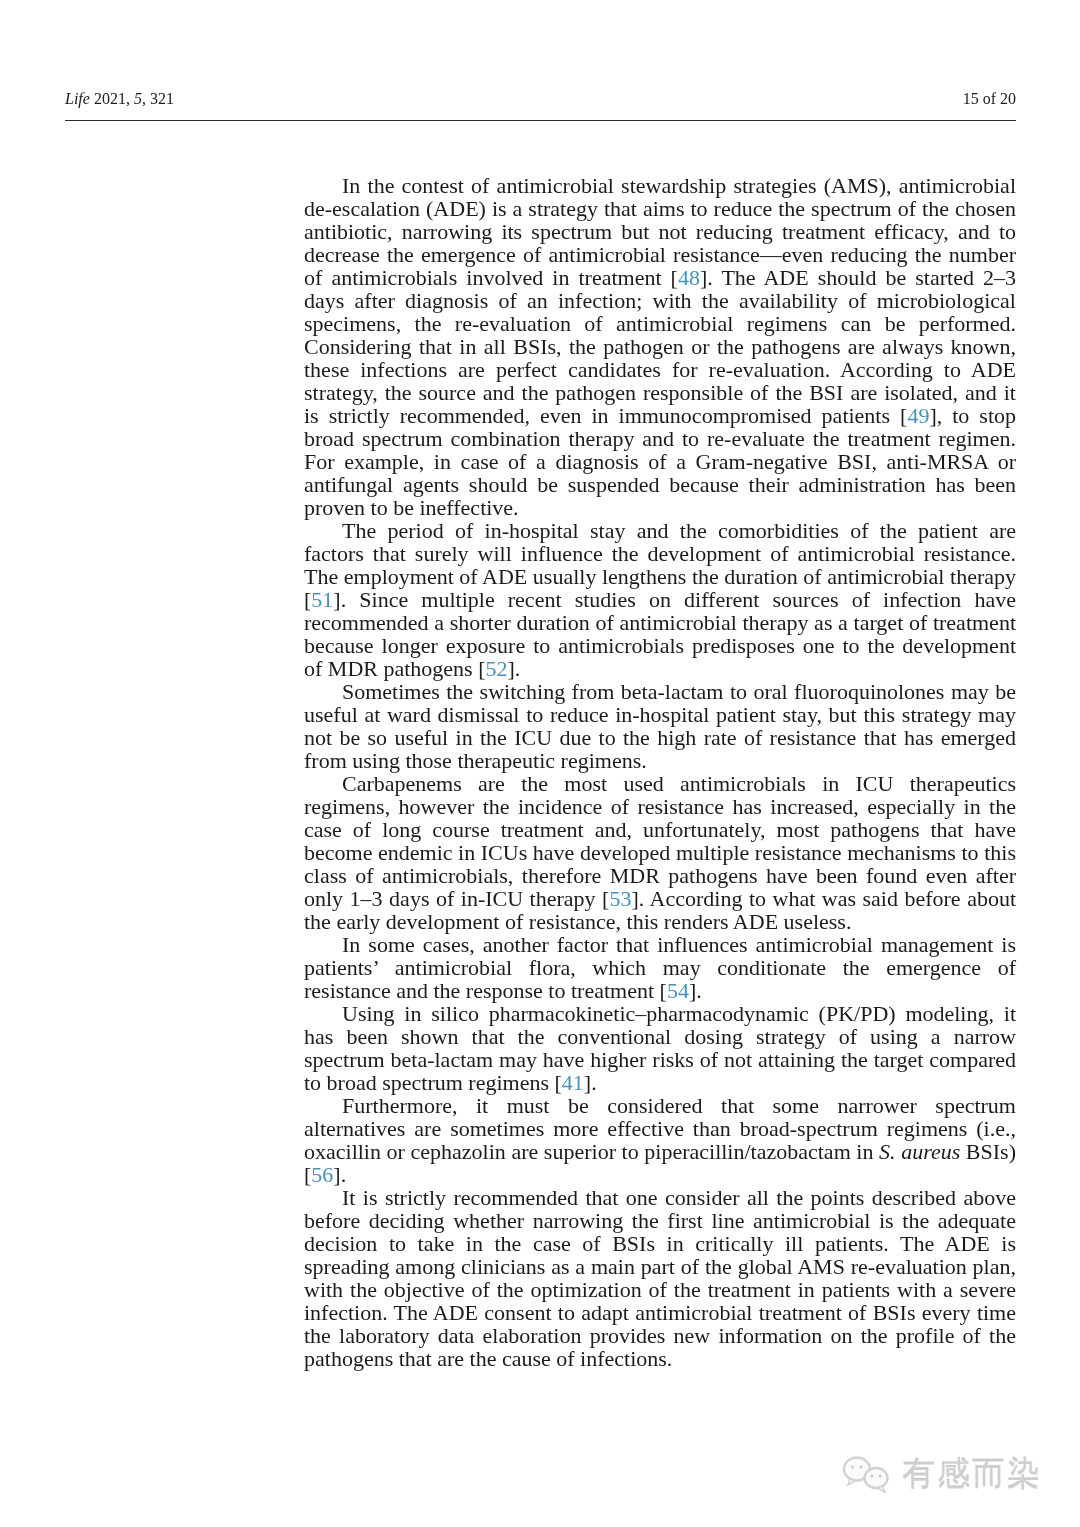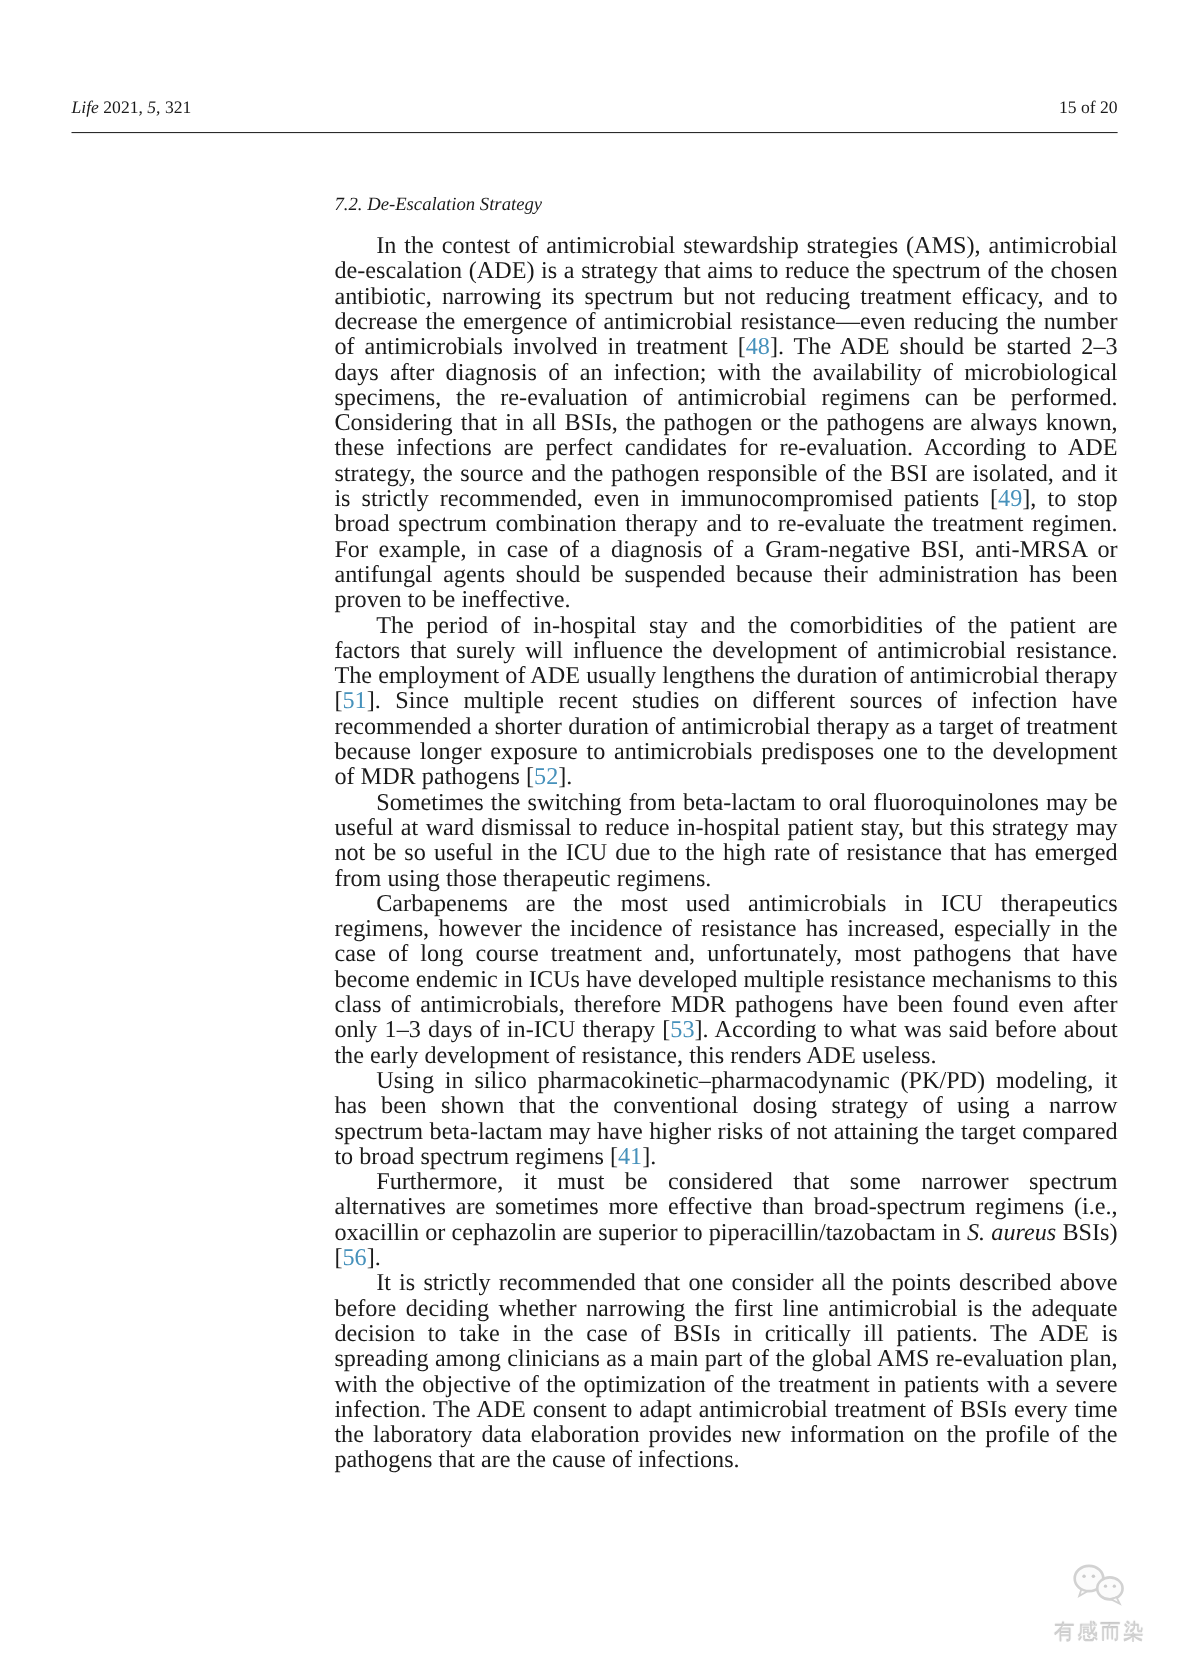--- a/index.html
+++ b/index.html
@@ -53,48 +53,47 @@
   .seg-italic{ font-style:italic;font-family:Liberation Serif, serif; }
   .seg-bold{ font-weight:normal; }
   .watermark{
     position:absolute;
     right:38px;
     bottom:30px;
     display:flex;
     align-items:center;
     gap:9px;
     color:var(--watermark-color,#cfcfcf);
-    font-size:19px;
+    font-size:33px;
     letter-spacing:2px;
     font-family:"DejaVu Sans","Liberation Sans",sans-serif;
     text-shadow:0 1px 1px #ffffff, 0 -1px 1px #bdbdbd;
     user-select:none;
-    flex-direction:column;
   }
   .watermark svg{ display:block; }
 </style>
 </head>
 <body>
 
 <div class="page">
 
   <div class="page-header">
     <div><span class="seg-italic">Life</span><span> </span><span class="seg-bold">2021</span><span>, </span><span class="seg-italic">5</span><span>, 321</span></div>
     <div>15 of 20</div>
   </div>
 
   <div class="header-rule"></div>
 
   <div class="content">
-    <h3 class="section-heading">7.2. De-Escalation Strategy</h3>
     <div id="paragraphs">
         <p class="para"><span>In the contest of antimicrobial stewardship strategies (AMS), antimicrobial de-escalation (ADE) is a strategy that aims to reduce the spectrum of the chosen antibiotic, narrowing its spectrum but not reducing treatment efficacy, and to decrease the emergence of antimicrobial resistance—even reducing the number of antimicrobials involved in treatment [</span><span class="seg-cite">48</span><span>]. The ADE should be started 2–3 days after diagnosis of an infection; with the availability of microbiological specimens, the re-evaluation of antimicrobial regimens can be performed. Considering that in all BSIs, the pathogen or the pathogens are always known, these infections are perfect candidates for re-evaluation. According to ADE strategy, the source and the pathogen responsible of the BSI are isolated, and it is strictly recommended, even in immunocompromised patients [</span><span class="seg-cite">49</span><span>], to stop broad spectrum combination therapy and to re-evaluate the treatment regimen. For example, in case of a diagnosis of a Gram-negative BSI, anti-MRSA or antifungal agents should be suspended because their administration has been proven to be ineffective.</span></p>
         <p class="para"><span>The period of in-hospital stay and the comorbidities of the patient are factors that surely will influence the development of antimicrobial resistance. The employment of ADE usually lengthens the duration of antimicrobial therapy [</span><span class="seg-cite">51</span><span>]. Since multiple recent studies on different sources of infection have recommended a shorter duration of antimicrobial therapy as a target of treatment because longer exposure to antimicrobials predisposes one to the development of MDR pathogens [</span><span class="seg-cite">52</span><span>].</span></p>
         <p class="para"><span>Sometimes the switching from beta-lactam to oral fluoroquinolones may be useful at ward dismissal to reduce in-hospital patient stay, but this strategy may not be so useful in the ICU due to the high rate of resistance that has emerged from using those therapeutic regimens.</span></p>
         <p class="para"><span>Carbapenems are the most used antimicrobials in ICU therapeutics regimens, however the incidence of resistance has increased, especially in the case of long course treatment and, unfortunately, most pathogens that have become endemic in ICUs have developed multiple resistance mechanisms to this class of antimicrobials, therefore MDR pathogens have been found even after only 1–3 days of in-ICU therapy [</span><span class="seg-cite">53</span><span>]. According to what was said before about the early development of resistance, this renders ADE useless.</span></p>
+        <p class="para"><span>In some cases, another factor that influences antimicrobial management is patients’ antimicrobial flora, which may conditionate the emergence of resistance and the response to treatment [</span><span class="seg-cite">54</span><span>].</span></p>
         <p class="para"><span>Using in silico pharmacokinetic–pharmacodynamic (PK/PD) modeling, it has been shown that the conventional dosing strategy of using a narrow spectrum beta-lactam may have higher risks of not attaining the target compared to broad spectrum regimens [</span><span class="seg-cite">41</span><span>].</span></p>
         <p class="para"><span>Furthermore, it must be considered that some narrower spectrum alternatives are sometimes more effective than broad-spectrum regimens (i.e., oxacillin or cephazolin are superior to piperacillin/tazobactam in </span><span class="seg-italic">S. aureus</span><span> BSIs) [</span><span class="seg-cite">56</span><span>].</span></p>
         <p class="para"><span>It is strictly recommended that one consider all the points described above before deciding whether narrowing the first line antimicrobial is the adequate decision to take in the case of BSIs in critically ill patients. The ADE is spreading among clinicians as a main part of the global AMS re-evaluation plan, with the objective of the optimization of the treatment in patients with a severe infection. The ADE consent to adapt antimicrobial treatment of BSIs every time the laboratory data elaboration provides new information on the profile of the pathogens that are the cause of infections.</span></p>
       </div>
   </div>
 
   <div class="watermark">
     <span>
       <svg width="52" height="42" viewBox="0 0 52 42" fill="none">
         <ellipse cx="16" cy="15" rx="13" ry="11.5" stroke="#d2d2d2" stroke-width="2.4" fill="#fbfbfb"></ellipse>

